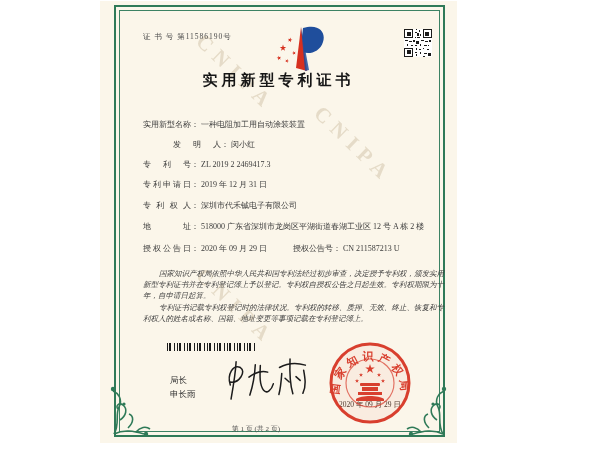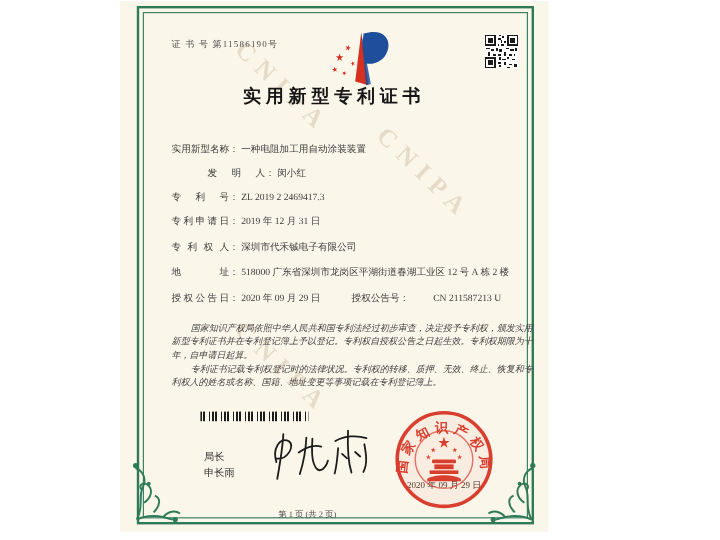--- a/index.html
+++ b/index.html
@@ -154,21 +154,21 @@
           <span class="f-colon">：</span>
         <span class="f-value addr-value">518000 广东省深圳市龙岗区平湖街道春湖工业区 12 号 A 栋 2 楼</span>
       </div>
       <div class="field-row" style="top:242px;width:301px;">
         <span class="f-label">授权公告日</span>
           <span class="f-colon">：</span>
         <span class="f-value">2020 年 09 月 29 日</span>
         <span class="grant-no-group">
           <span>授权公告号</span>
             <span>：</span>
-          <span style="margin-left:20px;">CN 211587213 U</span>
+          <span style="margin-left:2px;">CN 211587213 U</span>
         </span>
       </div>
 
       <div class="body-text">
         <p>国家知识产权局依照中华人民共和国专利法经过初步审查，决定授予专利权，颁发实用新型专利证书并在专利登记簿上予以登记。专利权自授权公告之日起生效。专利权期限为十年，自申请日起算。</p>
         <p>专利证书记载专利权登记时的法律状况。专利权的转移、质押、无效、终止、恢复和专利权人的姓名或名称、国籍、地址变更等事项记载在专利登记簿上。</p>
       </div>
 
       <div class="barcode"></div>
 

